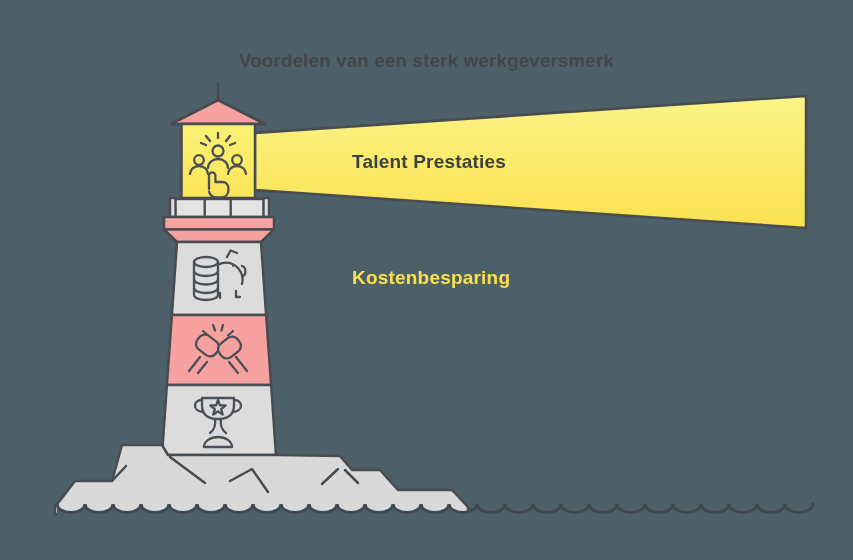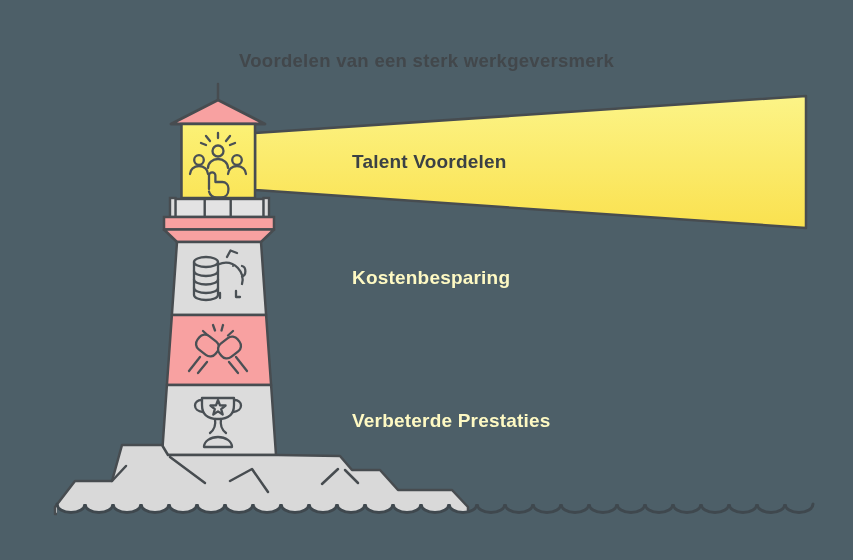--- a/index.html
+++ b/index.html
@@ -9,21 +9,21 @@
     font-family:"Liberation Sans","DejaVu Sans",sans-serif;
   }
   .stage svg{position:absolute;left:0;top:0;}
   .title{
     position:absolute;left:0;top:50px;width:100%;
     text-align:center;font-size:18.5px;font-weight:bold;
     color:#42474B;letter-spacing:.3px;
   }
   .label{
     position:absolute;left:352px;font-size:19px;font-weight:bold;
-    color:#fef9c3;letter-spacing:.2px;white-space:nowrap;
+    color:#fde047;letter-spacing:.2px;white-space:nowrap;
   }
   .label.beam{color:#3B4145;top:151px;}
   .label.cost{top:267px;}
   .label.retention{top:340px;}
   .label.performance{top:410px;}
 </style>
 </head>
 <body>
 
 <div class="stage">
@@ -125,17 +125,16 @@
     </g>
 
     <g>
       <path fill="#4D5F68" stroke="none" d="M57,504 a14,8.5 0 0 0 28,0 14,8.5 0 0 0 28,0 14,8.5 0 0 0 28,0 14,8.5 0 0 0 28,0 14,8.5 0 0 0 28,0 14,8.5 0 0 0 28,0 14,8.5 0 0 0 28,0 14,8.5 0 0 0 28,0 14,8.5 0 0 0 28,0 14,8.5 0 0 0 28,0 14,8.5 0 0 0 28,0 14,8.5 0 0 0 28,0 14,8.5 0 0 0 28,0 14,8.5 0 0 0 28,0 14,8.5 0 0 0 28,0 14,8.5 0 0 0 28,0 14,8.5 0 0 0 28,0 14,8.5 0 0 0 28,0 14,8.5 0 0 0 28,0 14,8.5 0 0 0 28,0 14,8.5 0 0 0 28,0 14,8.5 0 0 0 28,0 14,8.5 0 0 0 28,0 14,8.5 0 0 0 28,0 14,8.5 0 0 0 28,0 14,8.5 0 0 0 28,0 14,8.5 0 0 0 28,0 L813,535 L57,535 Z"></path>
       <path fill="none" stroke="#3F484E" stroke-width="3" stroke-linecap="round" d="M57,504 a14,8.5 0 0 0 28,0 14,8.5 0 0 0 28,0 14,8.5 0 0 0 28,0 14,8.5 0 0 0 28,0 14,8.5 0 0 0 28,0 14,8.5 0 0 0 28,0 14,8.5 0 0 0 28,0 14,8.5 0 0 0 28,0 14,8.5 0 0 0 28,0 14,8.5 0 0 0 28,0 14,8.5 0 0 0 28,0 14,8.5 0 0 0 28,0 14,8.5 0 0 0 28,0 14,8.5 0 0 0 28,0 14,8.5 0 0 0 28,0 14,8.5 0 0 0 28,0 14,8.5 0 0 0 28,0 14,8.5 0 0 0 28,0 14,8.5 0 0 0 28,0 14,8.5 0 0 0 28,0 14,8.5 0 0 0 28,0 14,8.5 0 0 0 28,0 14,8.5 0 0 0 28,0 14,8.5 0 0 0 28,0 14,8.5 0 0 0 28,0 14,8.5 0 0 0 28,0 14,8.5 0 0 0 28,0"></path>
     </g>
   </svg>
 
   <div class="title">Voordelen van een sterk werkgeversmerk</div>
 
-  <div class="label beam">Talent Voordelen</div>
+  <div class="label beam">Talent Prestaties</div>
   <div class="label cost">Kostenbesparing</div>
-  <div class="label performance">Verbeterde Prestaties</div>
 
 </div>
 
 </body></html>

